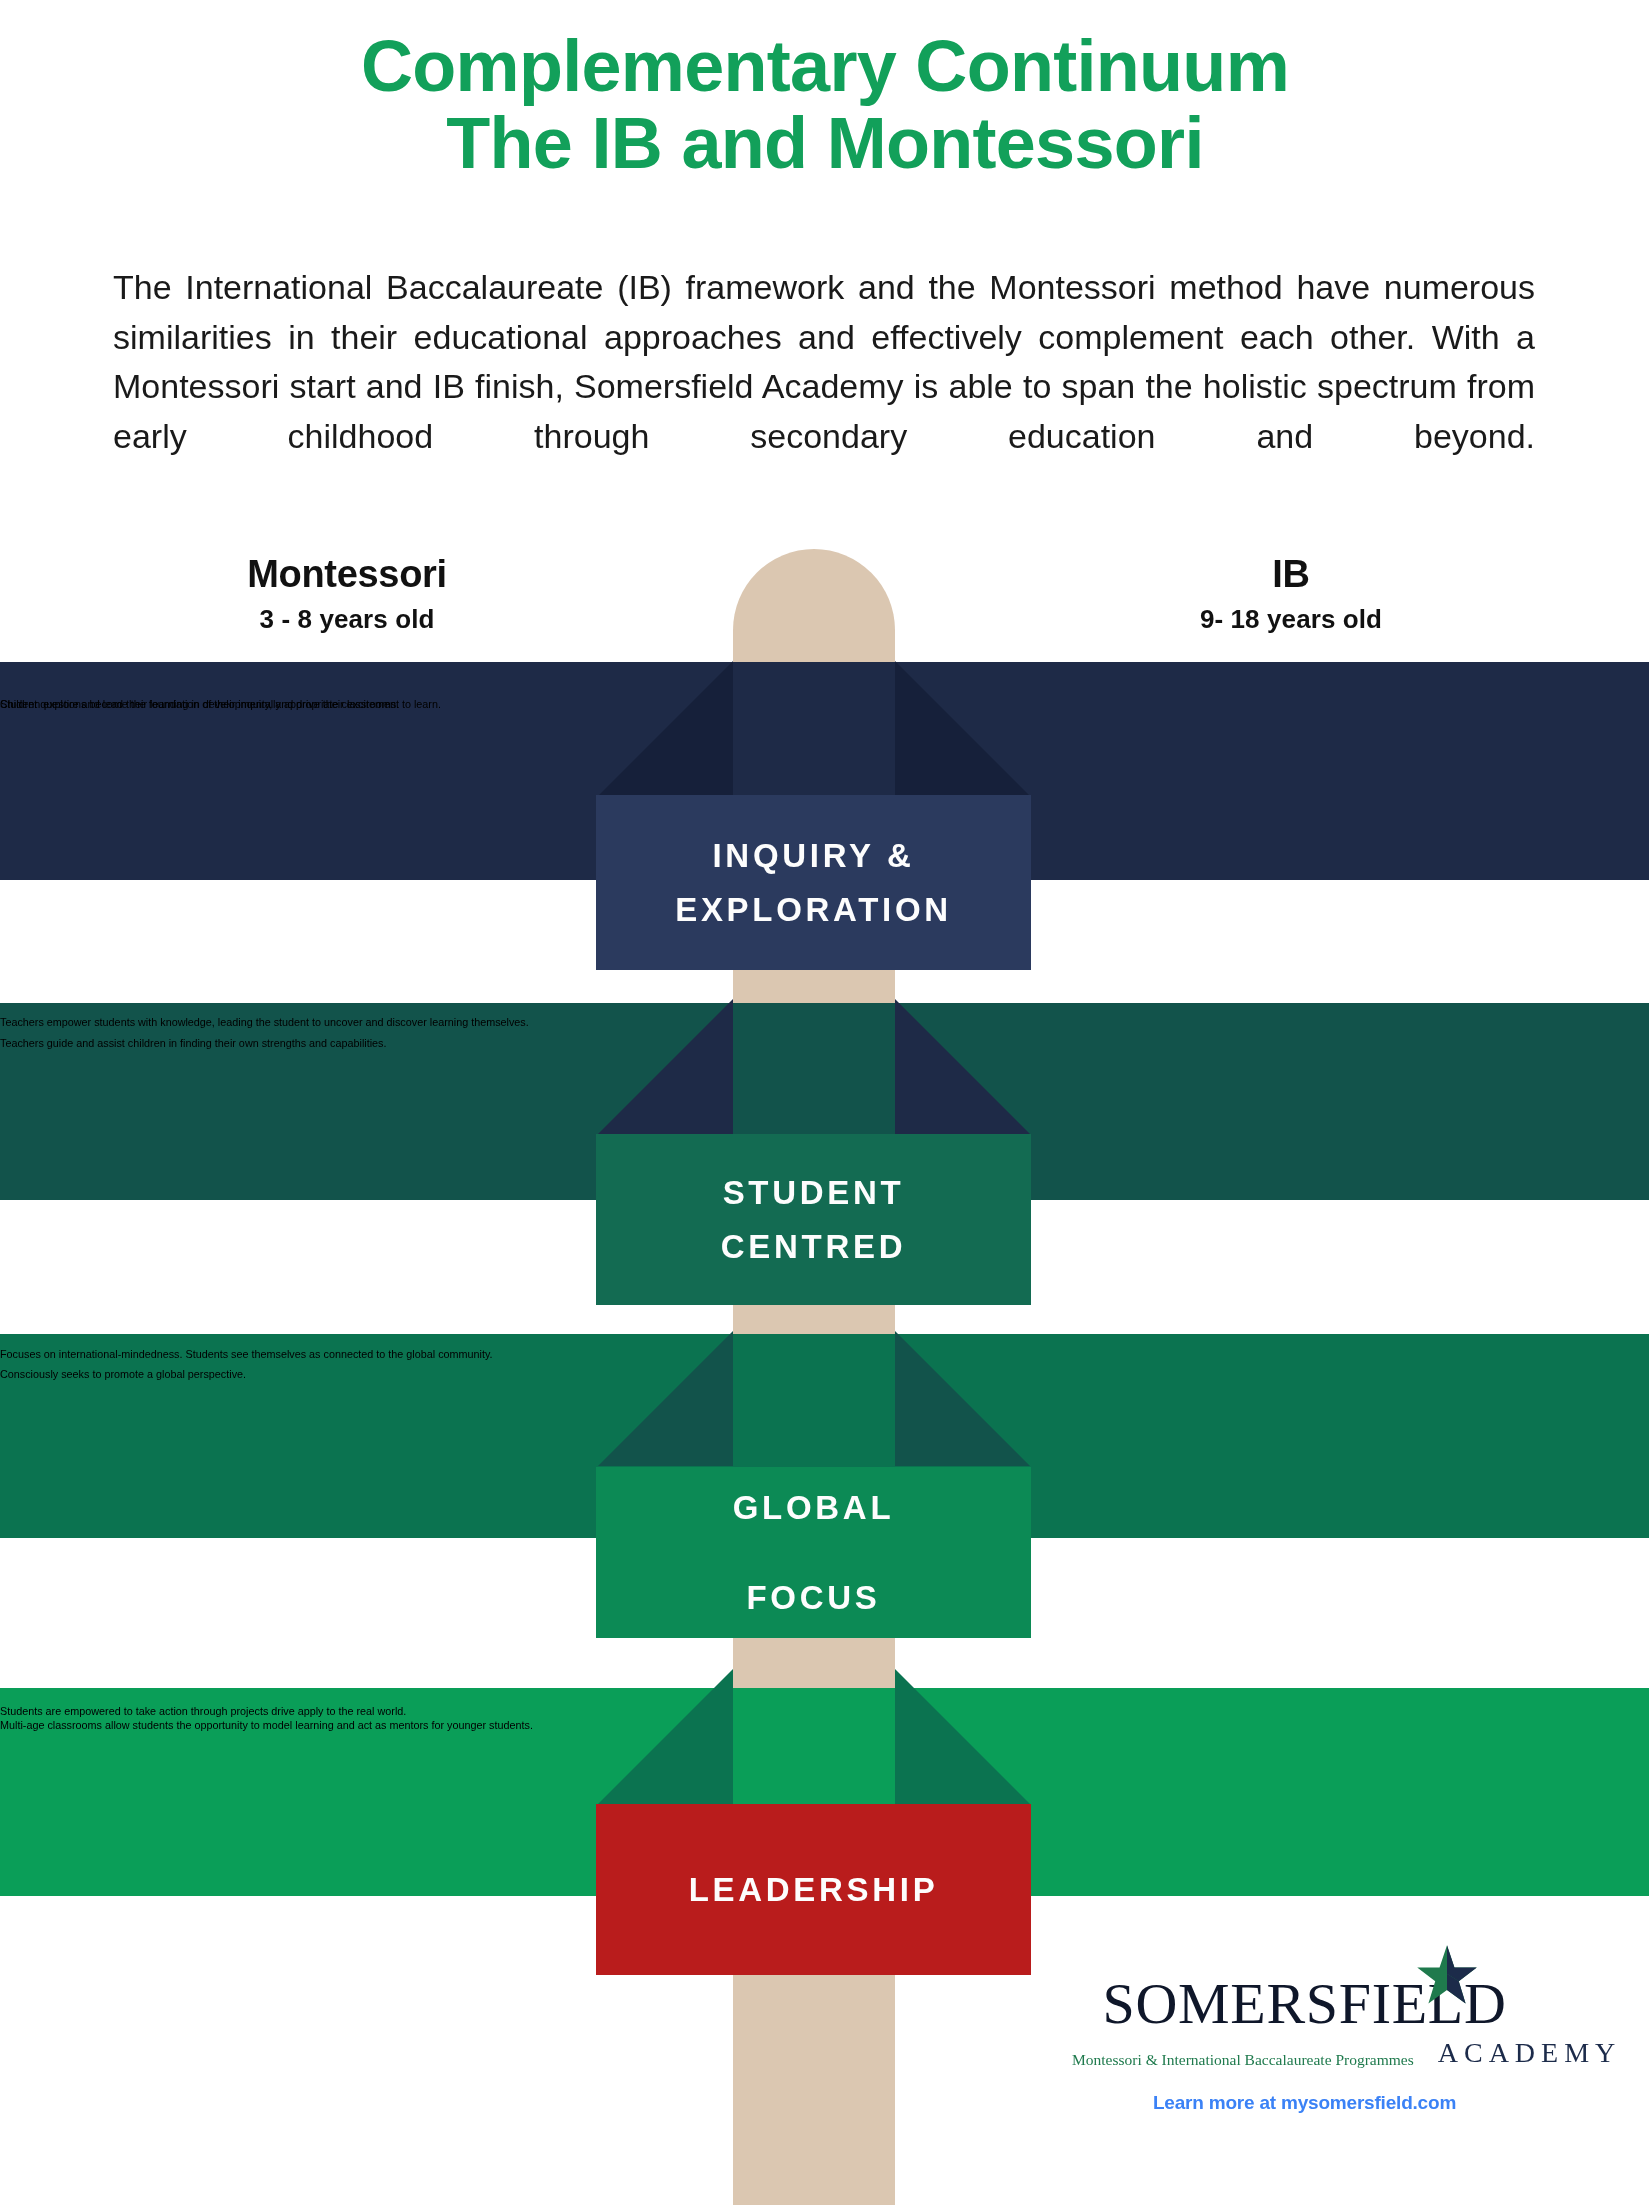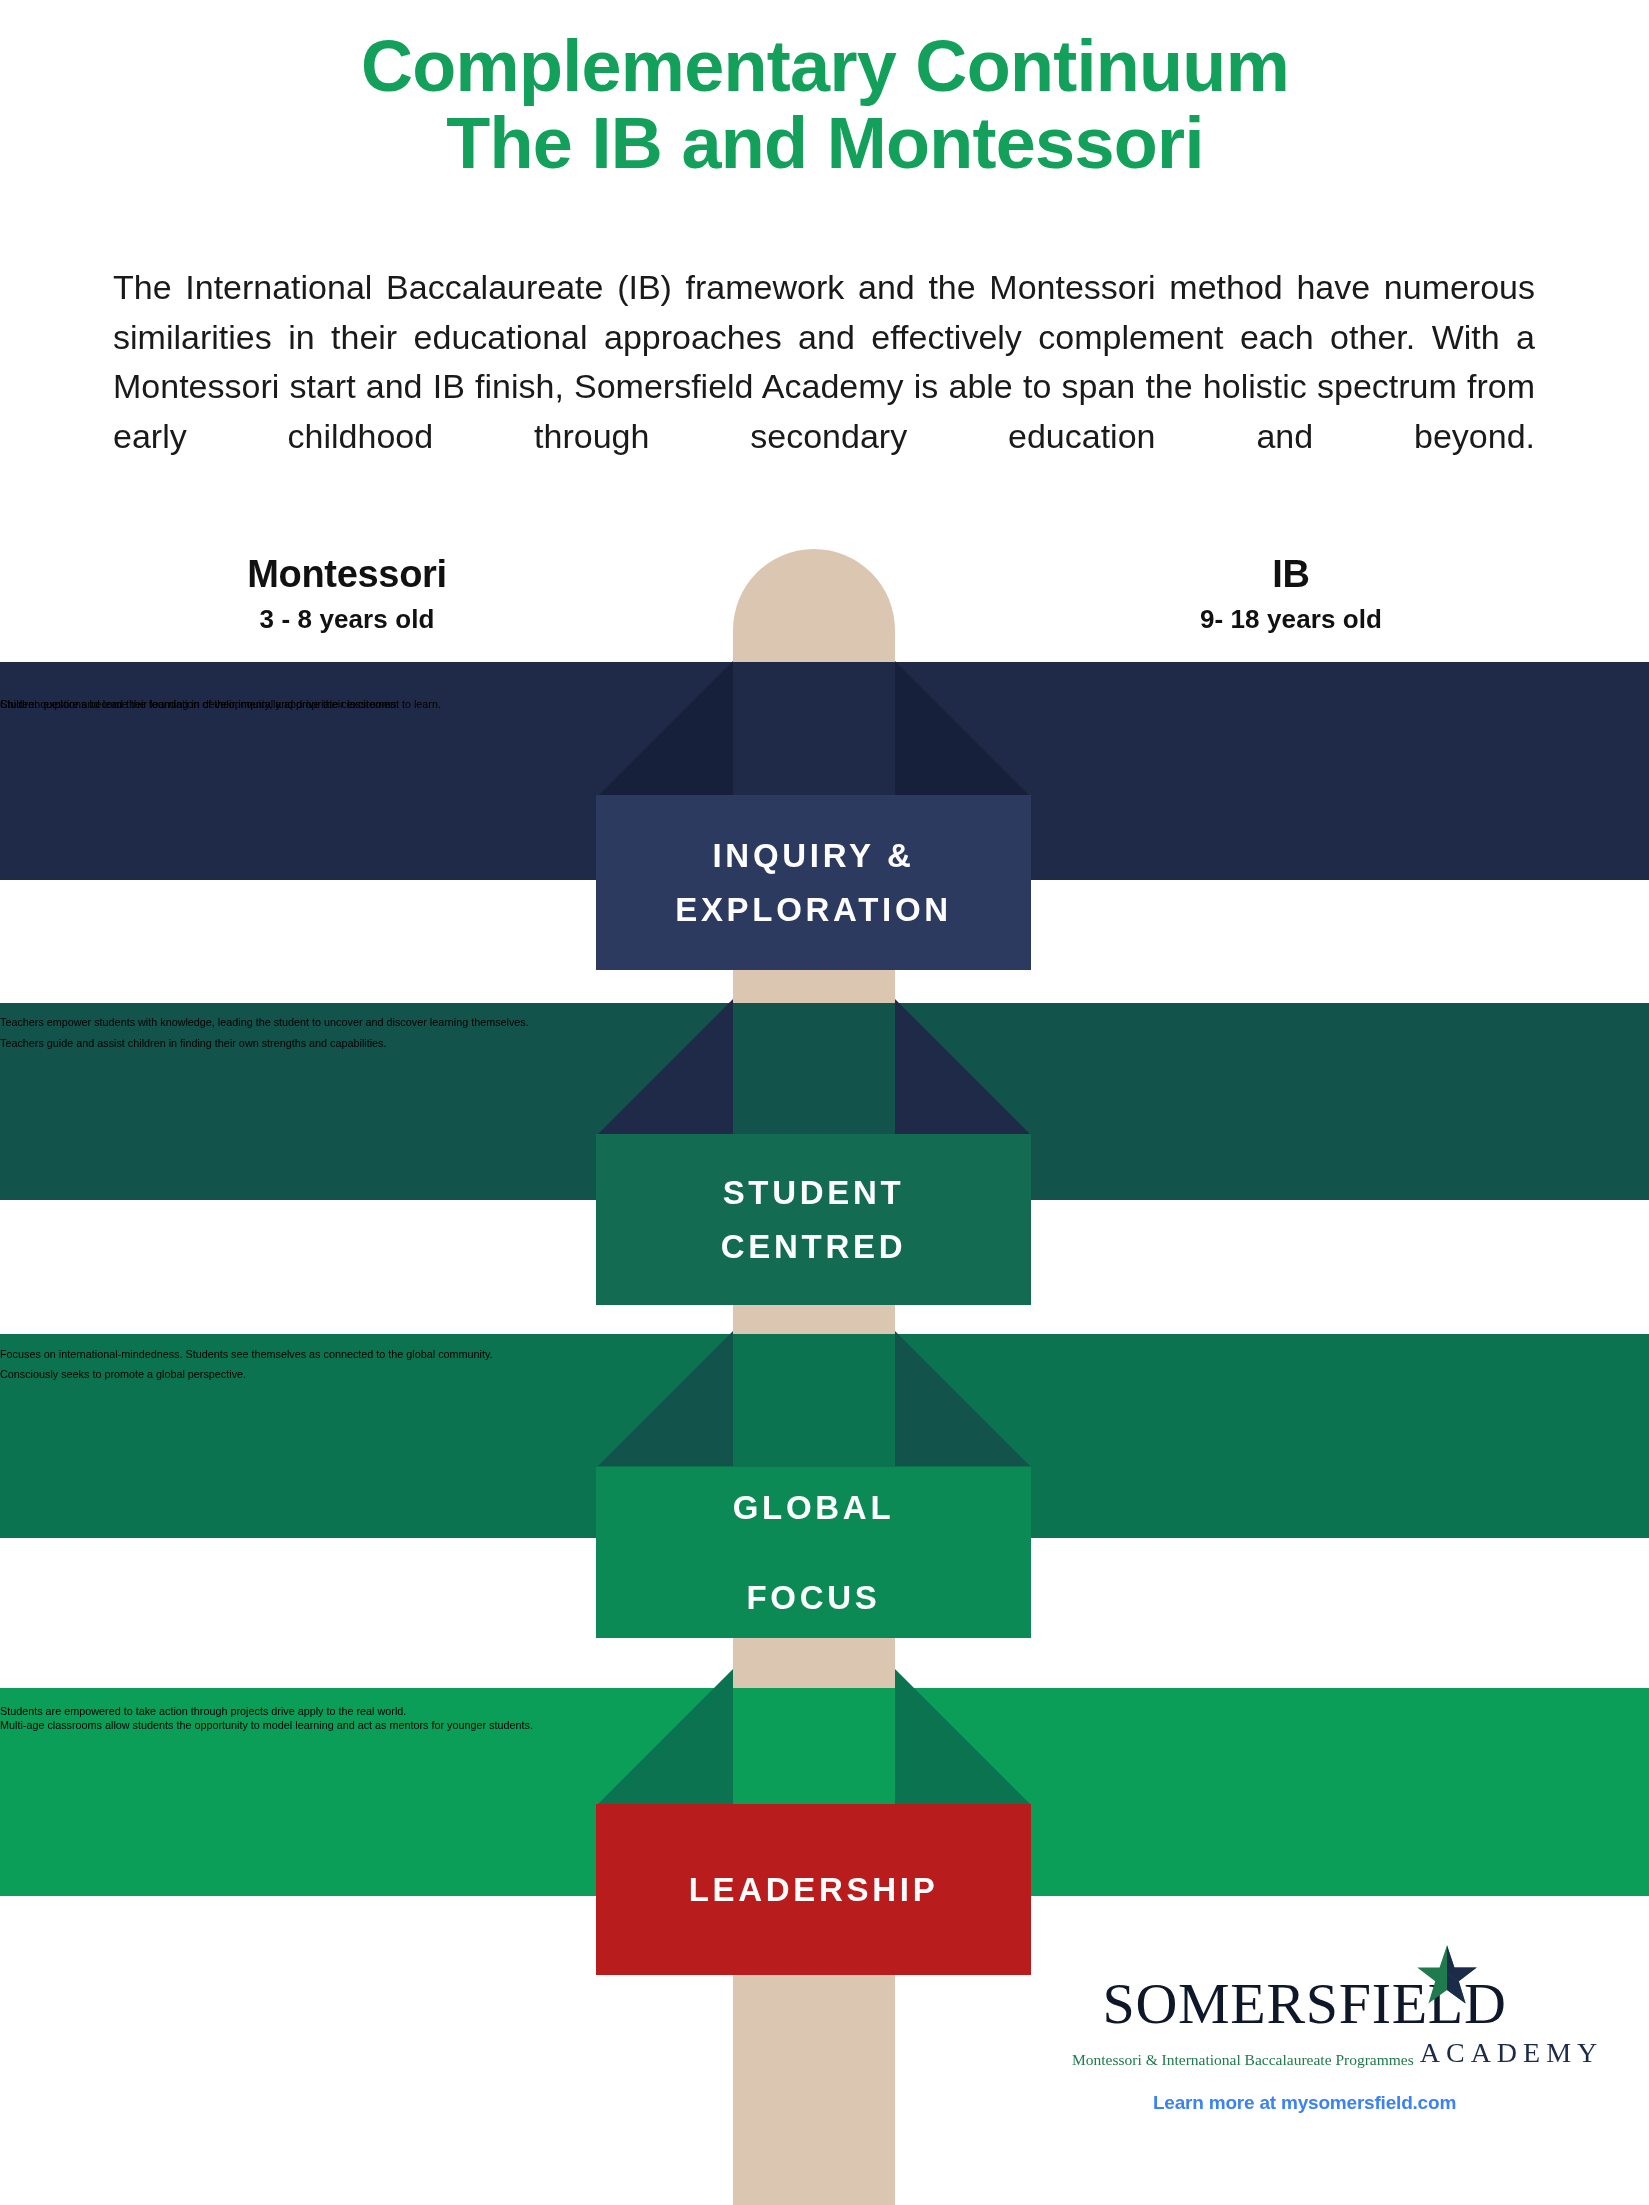--- a/index.html
+++ b/index.html
@@ -146,21 +146,21 @@
     position: absolute;
     right: 59px;
     top: -31px;
     width: 62px;
     height: 62px;
   }
   .logo-sub-row {
     display: flex;
     align-items: flex-end;
     justify-content: space-between;
-    gap: 6px;
+    gap: 24px;
     margin-top: 4px;
   }
   .logo-tag {
     font-family: "Liberation Serif", serif;
     font-size: 15.5px;
     color: #1f7a4d;
     white-space: nowrap;
   }
   .logo-academy {
     font-family: "Liberation Serif", serif;

